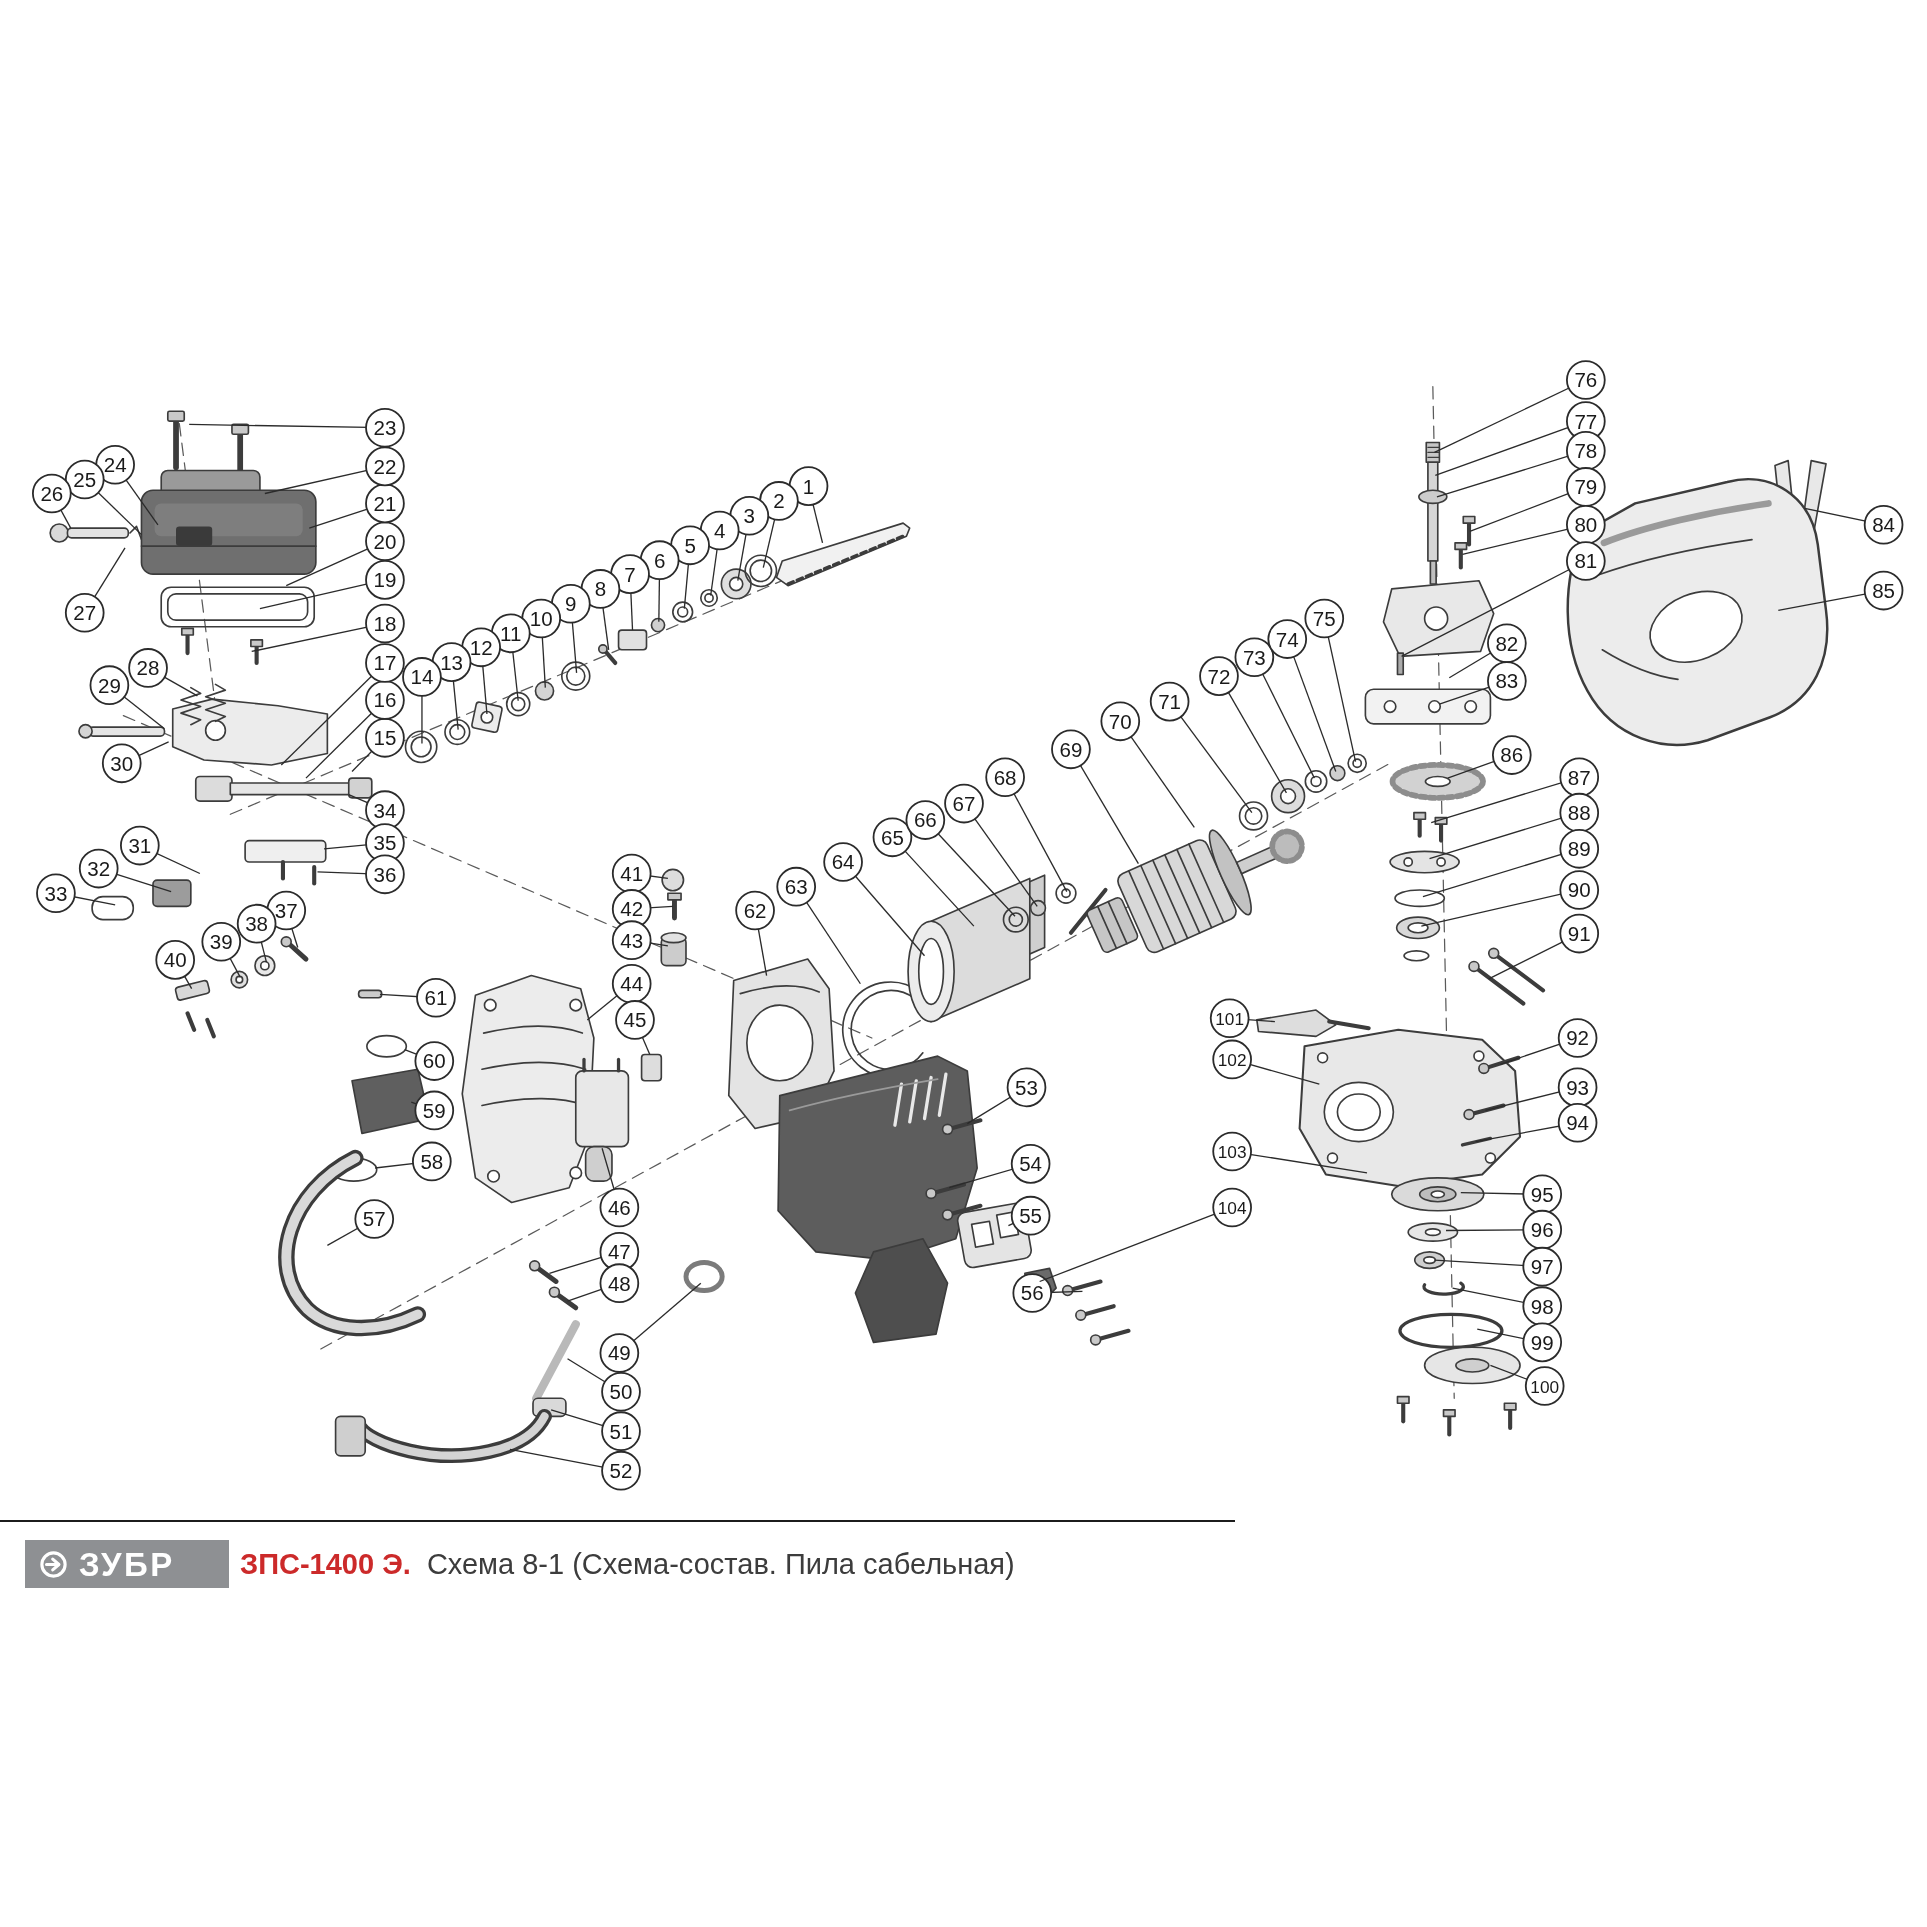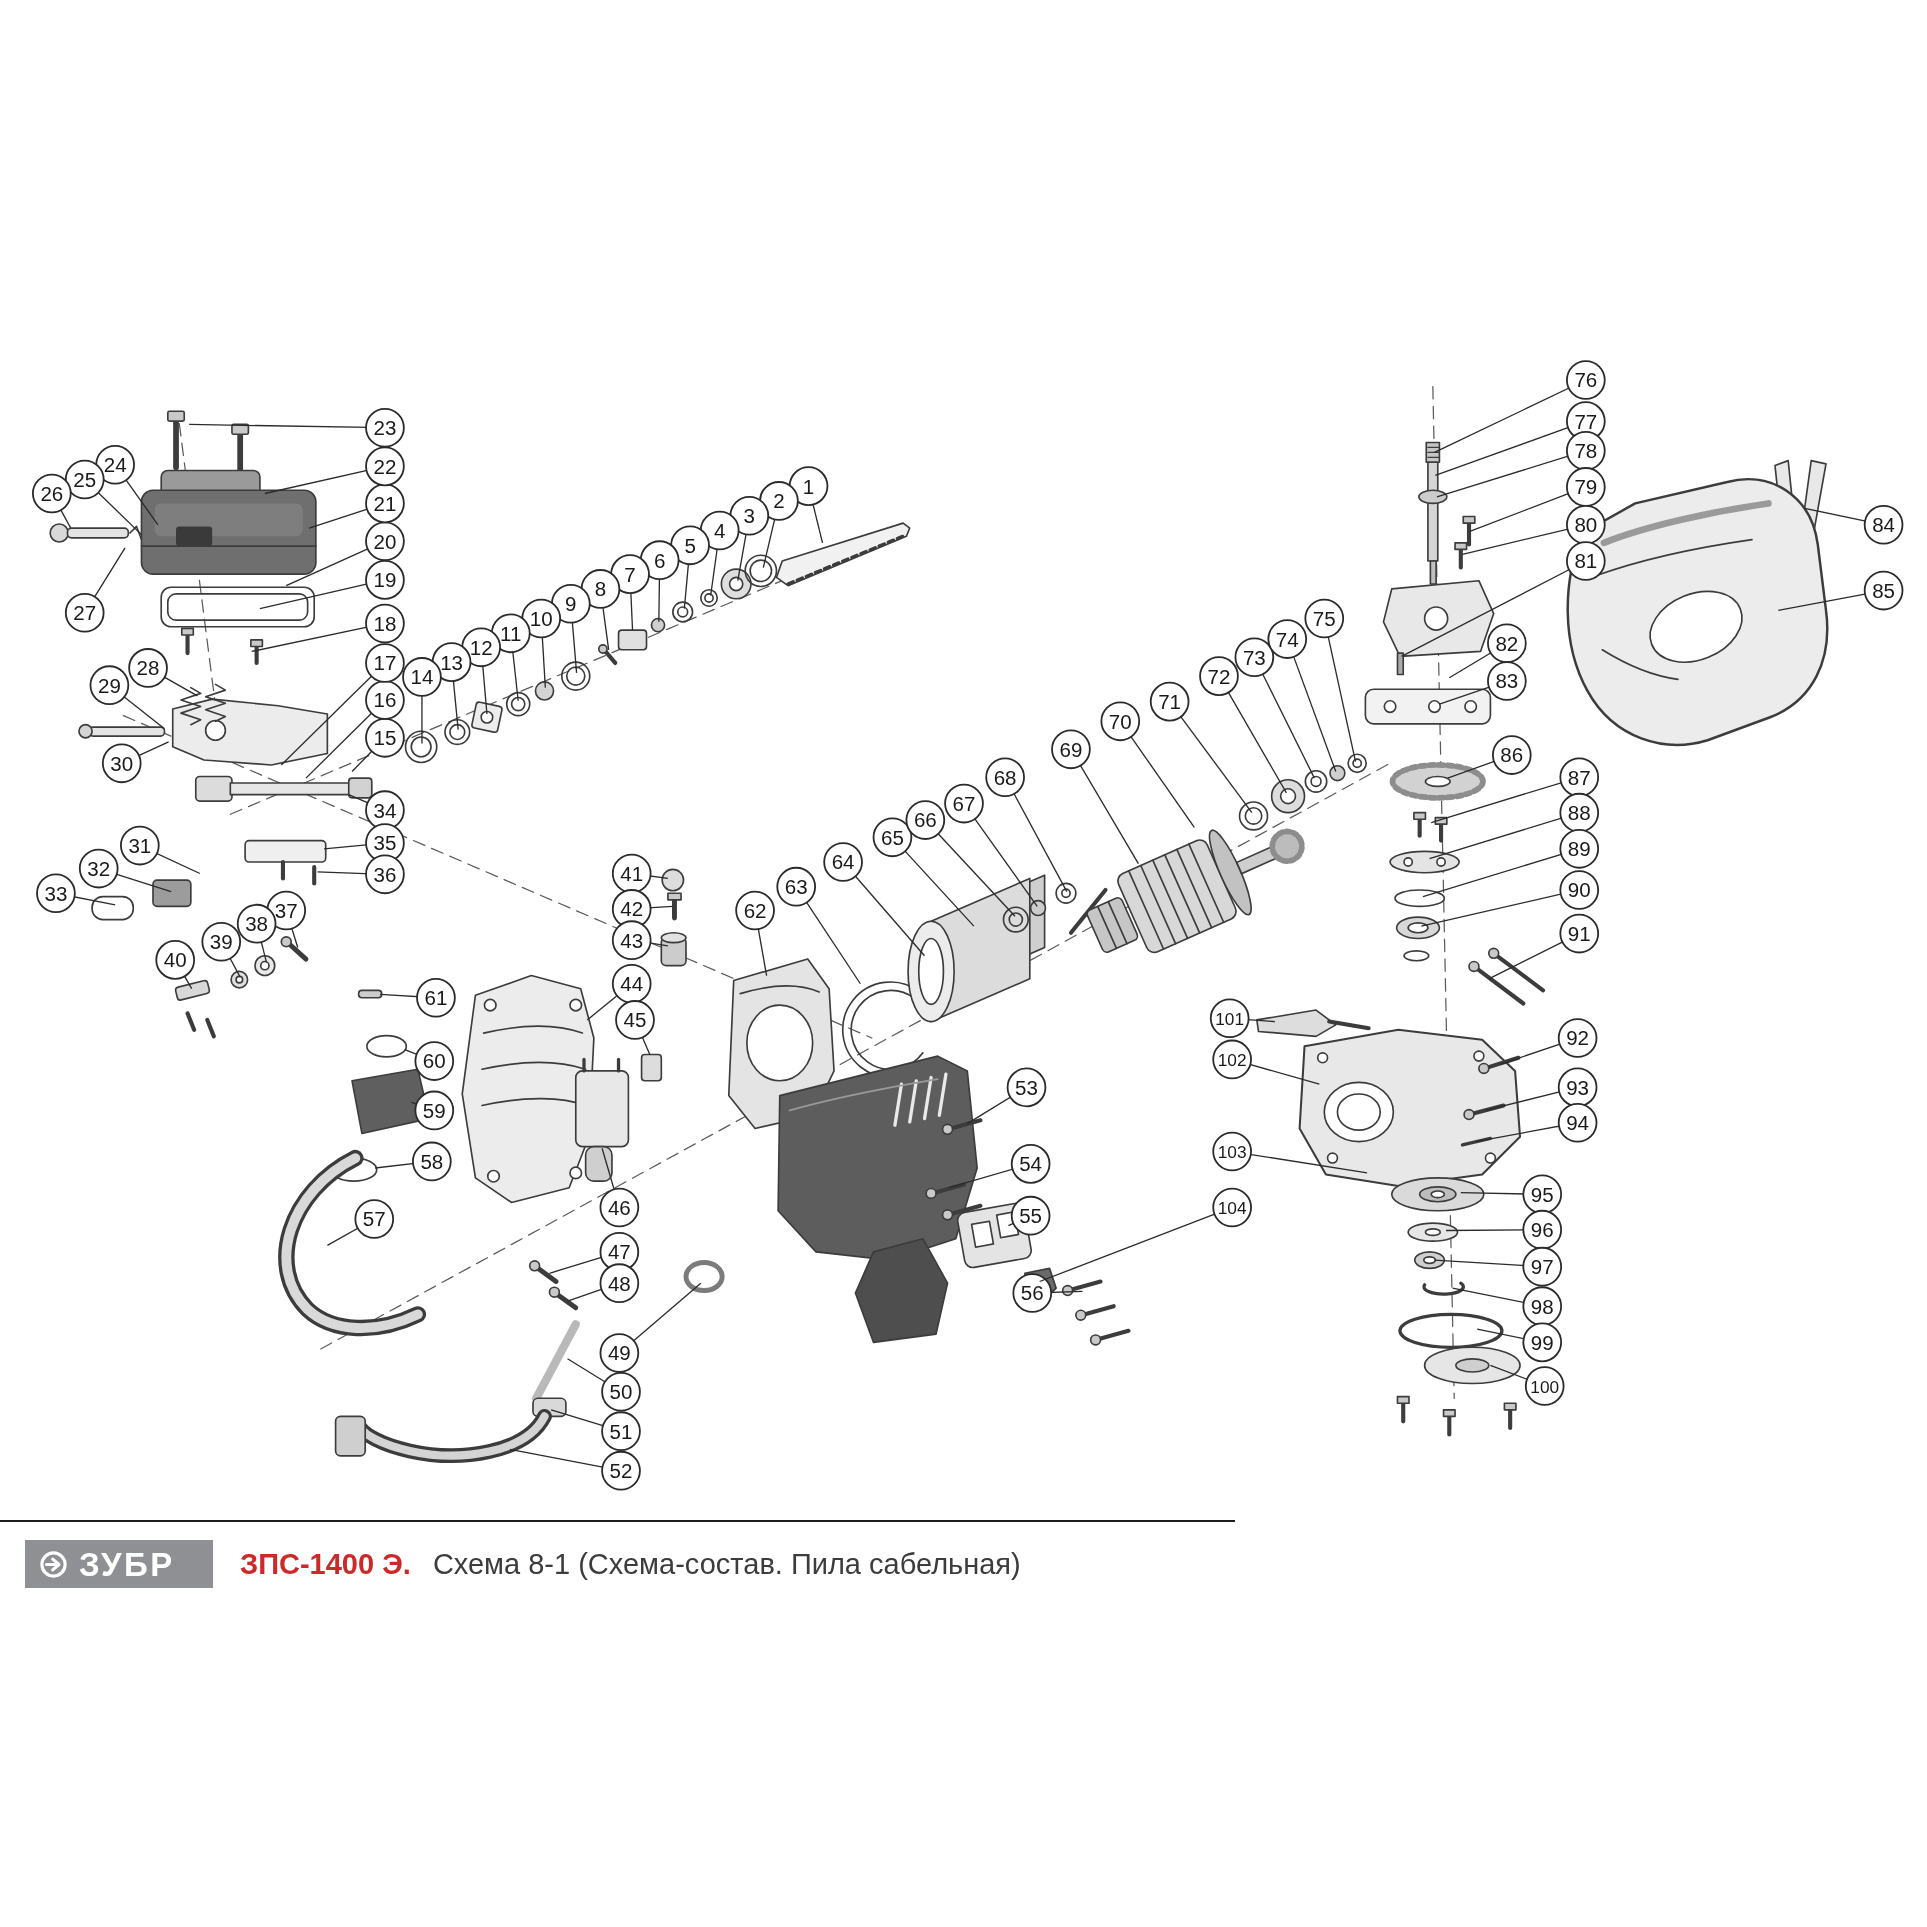--- a/index.html
+++ b/index.html
@@ -1,26 +1,26 @@
 <!DOCTYPE html>
 <html style="font-size:13px"><head>
 <meta charset="utf-8">
 <style>
   html,body{margin:0;padding:0;background:#ffffff;}
   .page{position:relative;width:1928px;height:1928px;background:#ffffff;
         font-family:"Liberation Sans", sans-serif;overflow:hidden;}
   svg#diagram{position:absolute;left:0;top:0;}
   svg text{font-family:"Liberation Sans", sans-serif;}
   .footer-rule{position:absolute;left:0;top:1520px;width:1235px;height:1.6px;background:#1c1c1c;}
-  .brand{position:absolute;left:25px;top:1540px;width:188px;height:48px;background:#8e9093;
+  .brand{position:absolute;left:25px;top:1540px;width:204px;height:48px;background:#8e9093;
          display:flex;align-items:center;gap:10px;padding:0 13px;box-sizing:border-box;}
   .brand-emblem{width:31px;height:31px;flex:0 0 auto;}
   .brand-text{color:#ffffff;font-weight:bold;font-size:33px;letter-spacing:2.5px;line-height:1;}
   .title{position:absolute;left:240px;top:1548px;font-size:29px;color:#3c3c3c;white-space:nowrap;}
-  .title .model{color:#cc2a2a;font-weight:bold;margin-right:22px;}
+  .title .model{color:#cc2a2a;font-weight:bold;margin-right:16px;}
 </style>
 </head>
 <body>
 
 <div class="page">
 
   <svg id="diagram" width="1928" height="1928" viewBox="0 0 2344 2344">
 
     <g id="parts" stroke="#3c3c3c" stroke-width="2" fill="none" stroke-linecap="round" stroke-linejoin="round">
 

